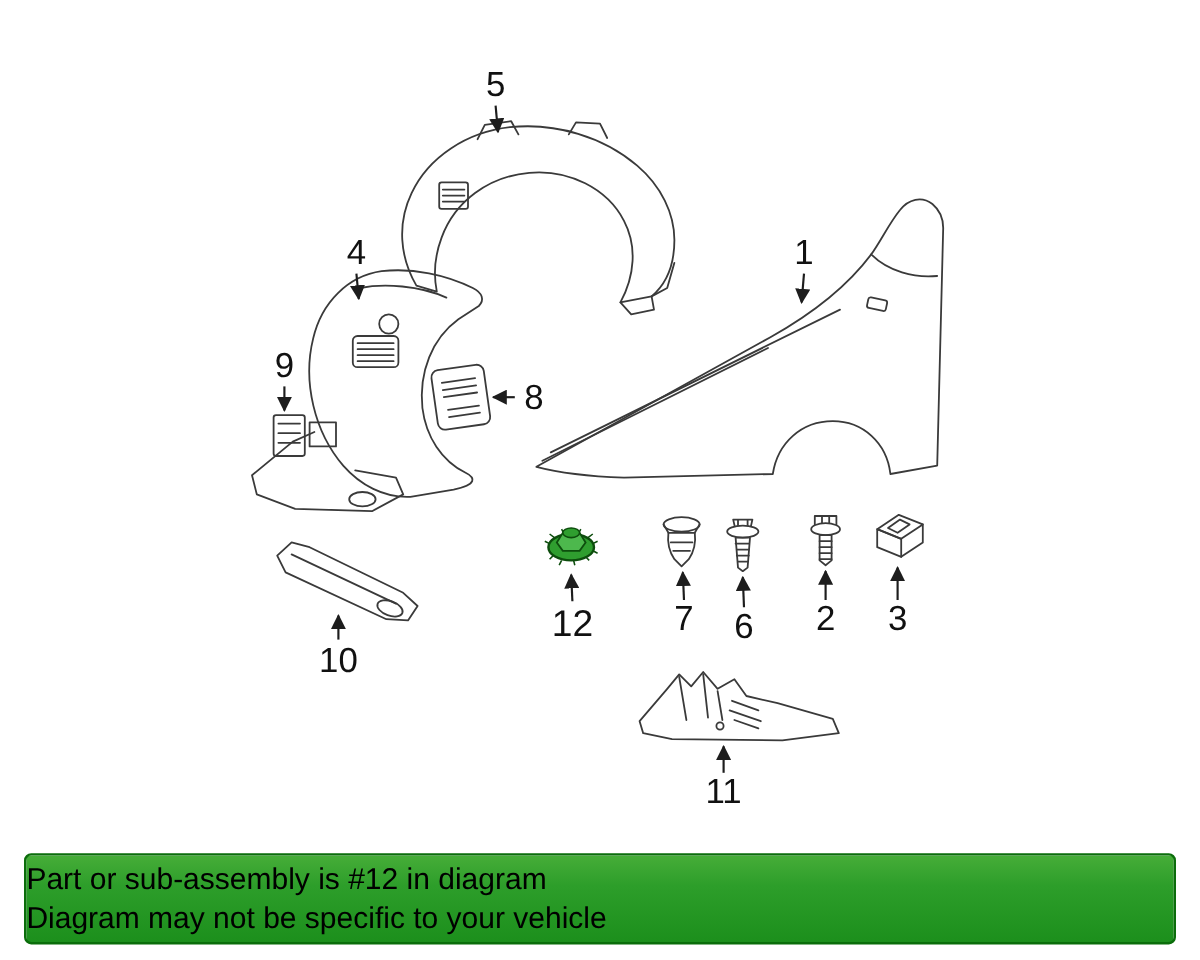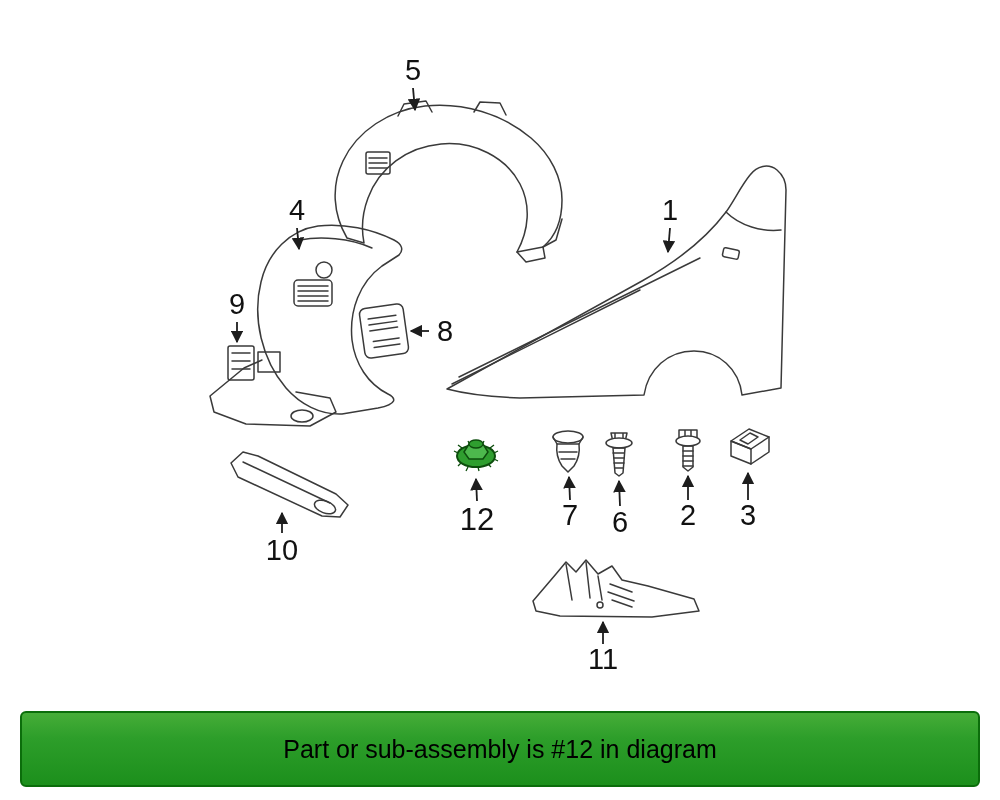--- a/index.html
+++ b/index.html
@@ -48,21 +48,21 @@
     left: 20px;
     right: 20px;
     top: 711px;
     height: 76px;
     background: linear-gradient(to bottom, #46ad38 0%, #2d9e2a 35%, #1c8f1c 100%);
     border: 2px solid #0b6d0b;
     border-radius: 6px;
     box-sizing: border-box;
     display: flex;
     flex-direction: column;
-    align-items: center;
+    align-items: flex-start;
     justify-content: center;
     color: #000000;
     font-size: 25px;
     line-height: 1.3;
     text-align: center;
   }
 </style>
 </head>
 <body>
 
@@ -220,15 +220,16 @@
     </g>
 
     <g>
       <text class="callout-text" x="603" y="669">11</text>
       <line class="callout-arrow" x1="603" y1="644" x2="603" y2="622" marker-end="url(#arr)"></line>
     </g>
   </svg>
 
   <div class="banner">
     <div>Part or sub-assembly is #12 in diagram</div>
+    <div>Diagram may not be specific to your vehicle</div>
   </div>
 
 </div>
 
 </body></html>

